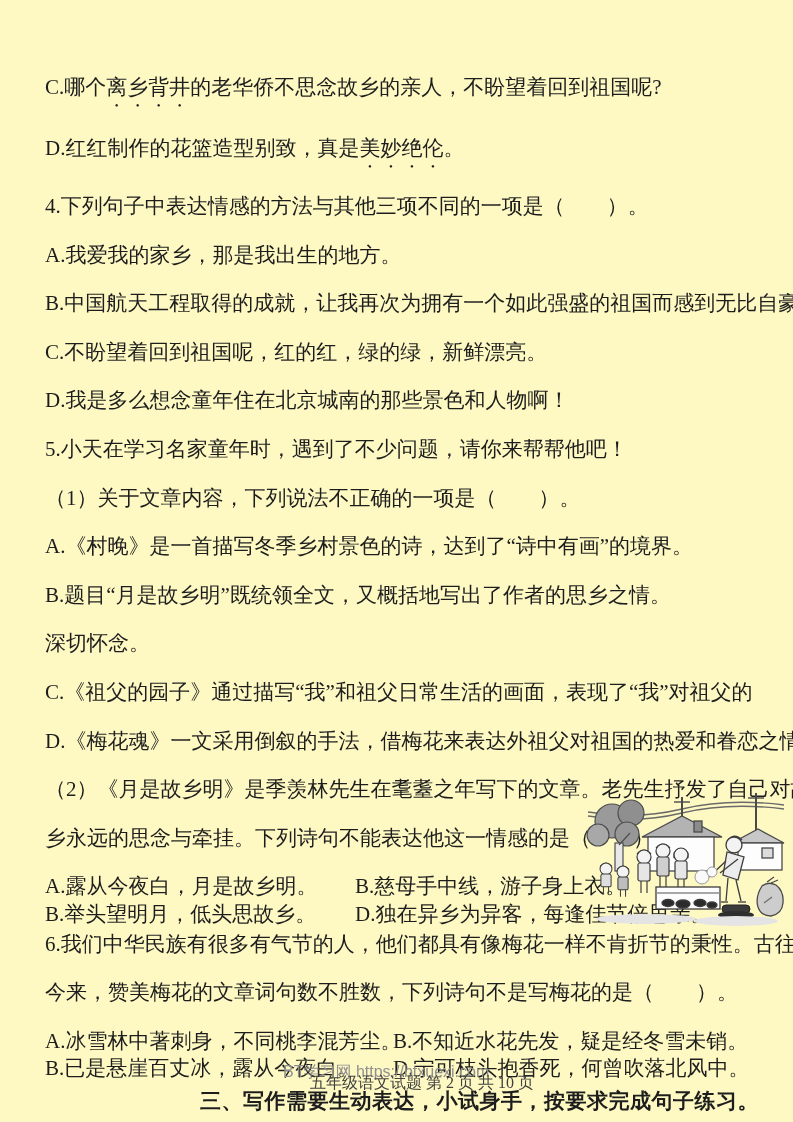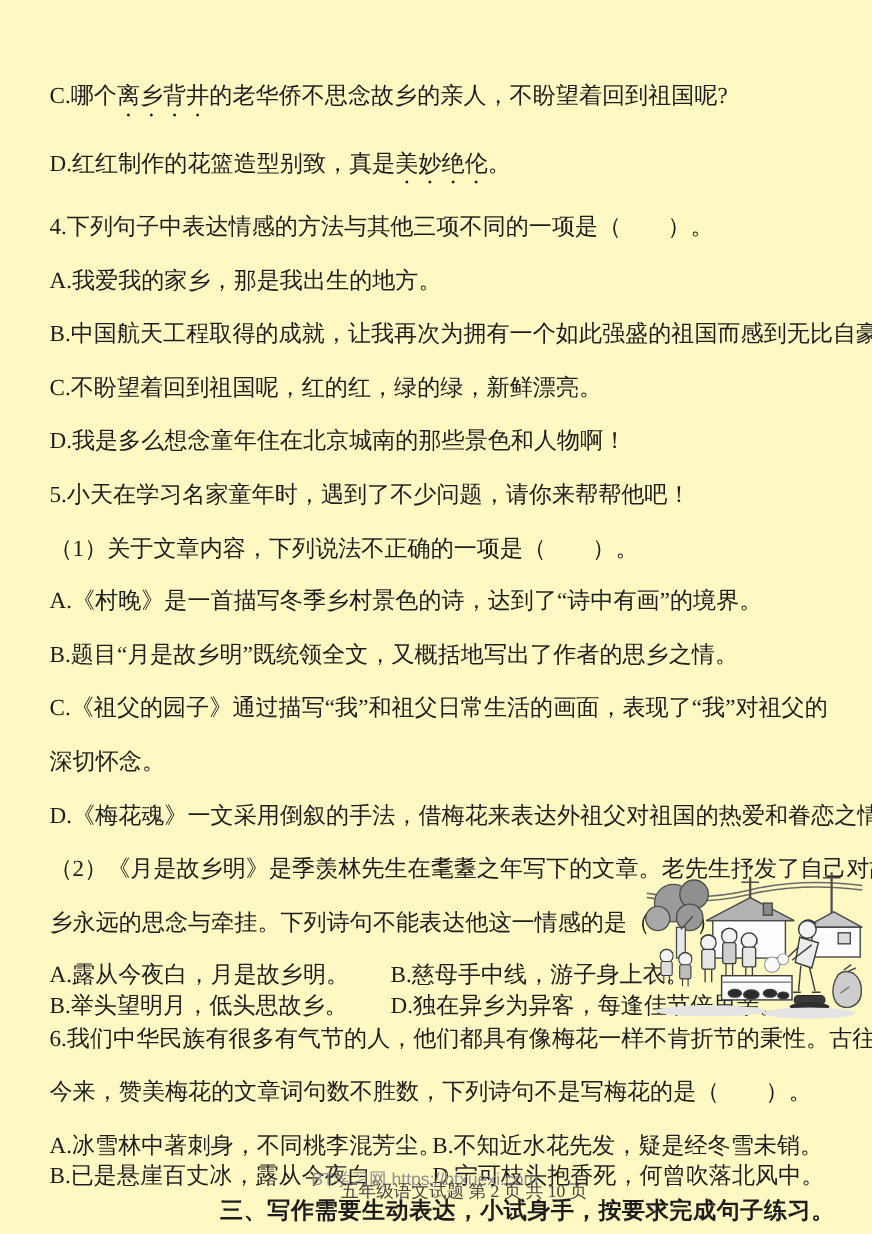--- a/index.html
+++ b/index.html
@@ -53,22 +53,22 @@
     <p class="line gap4">4.下列句子中表达情感的方法与其他三项不同的一项是（　　）。</p>
     <p class="line">A.我爱我的家乡，那是我出生的地方。</p>
     <p class="line">B.中国航天工程取得的成就，让我再次为拥有一个如此强盛的祖国而感到无比自豪。</p>
     <p class="line">C.不盼望着回到祖国呢，红的红，绿的绿，新鲜漂亮。</p>
     <p class="line">D.我是多么想念童年住在北京城南的那些景色和人物啊！</p>
 
     <p class="line">5.小天在学习名家童年时，遇到了不少问题，请你来帮帮他吧！</p>
     <p class="line">（1）关于文章内容，下列说法不正确的一项是（　　）。</p>
     <p class="line">A.《村晚》是一首描写冬季乡村景色的诗，达到了“诗中有画”的境界。</p>
     <p class="line">B.题目“月是故乡明”既统领全文，又概括地写出了作者的思乡之情。</p>
+    <p class="line">深切怀念。</p>
     <p class="line">C.《祖父的园子》通过描写“我”和祖父日常生活的画面，表现了“我”对祖父的</p>
-    <p class="line">深切怀念。</p>
     <p class="line">D.《梅花魂》一文采用倒叙的手法，借梅花来表达外祖父对祖国的热爱和眷恋之情。</p>
 
     <p class="line">（2）《月是故乡明》是季羡林先生在耄耋之年写下的文章。老先生抒发了自己对故</p>
     <p class="line">乡永远的思念与牵挂。下列诗句不能表达他这一情感的是（　　）。</p>
     <div class="row2">
       <span>A.露从今夜白，月是故乡明。</span>
       <span class="cr cr-q5">B.慈母手中线，游子身上衣。</span>
     </div>
     <div class="row2">
       <span>B.举头望明月，低头思故乡。</span>

